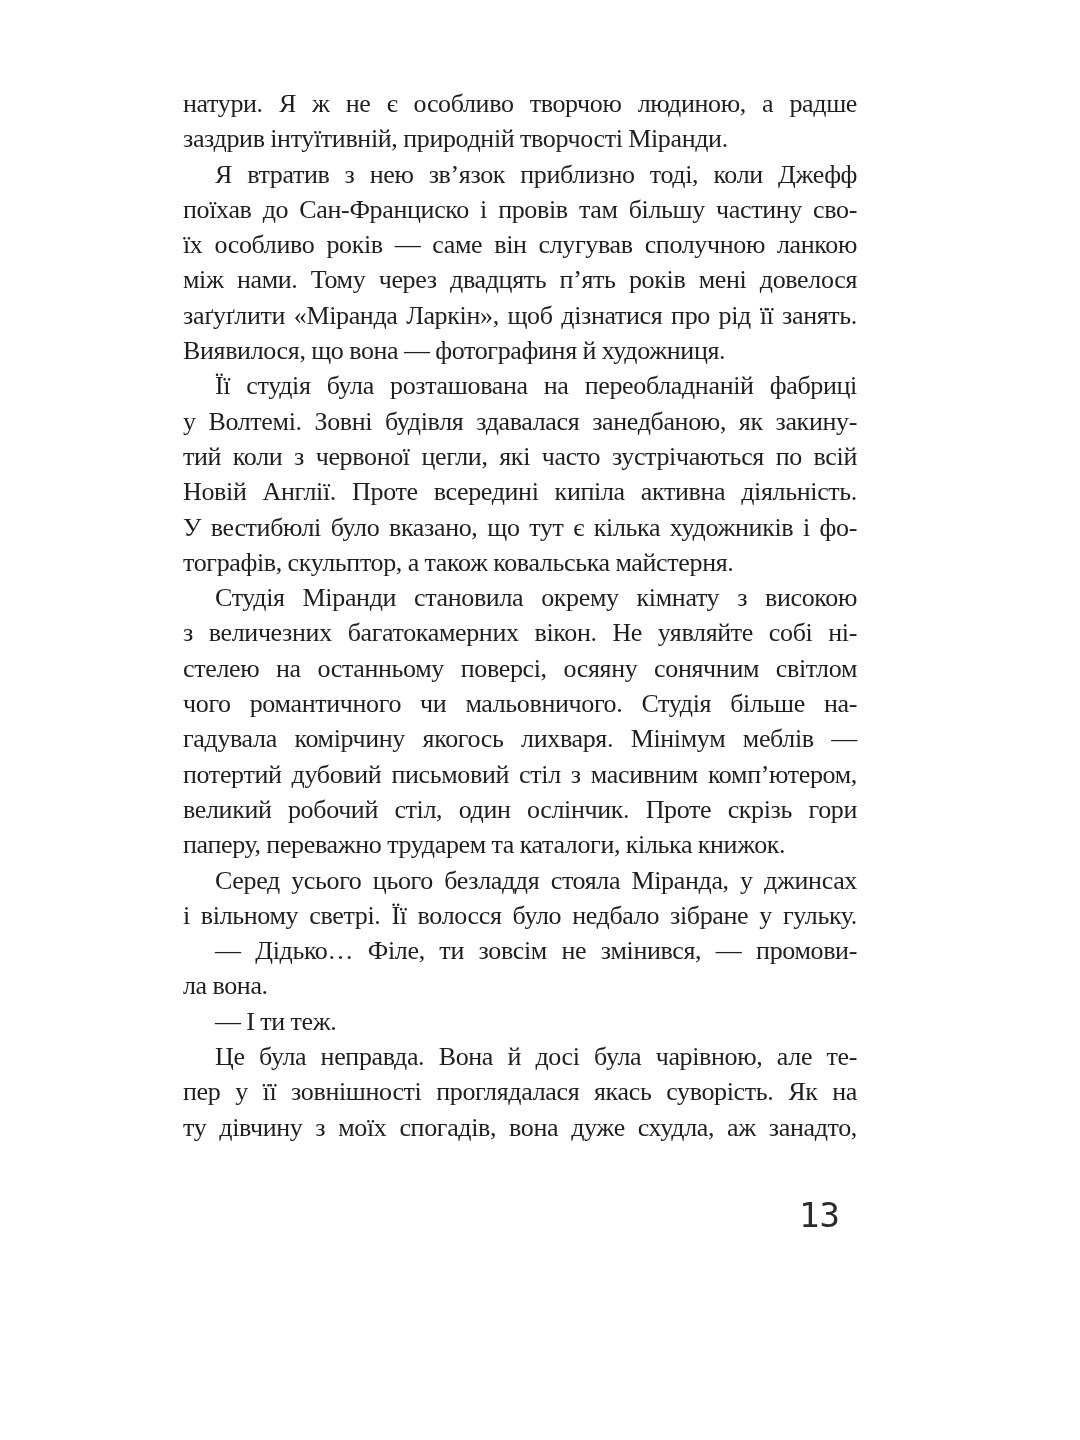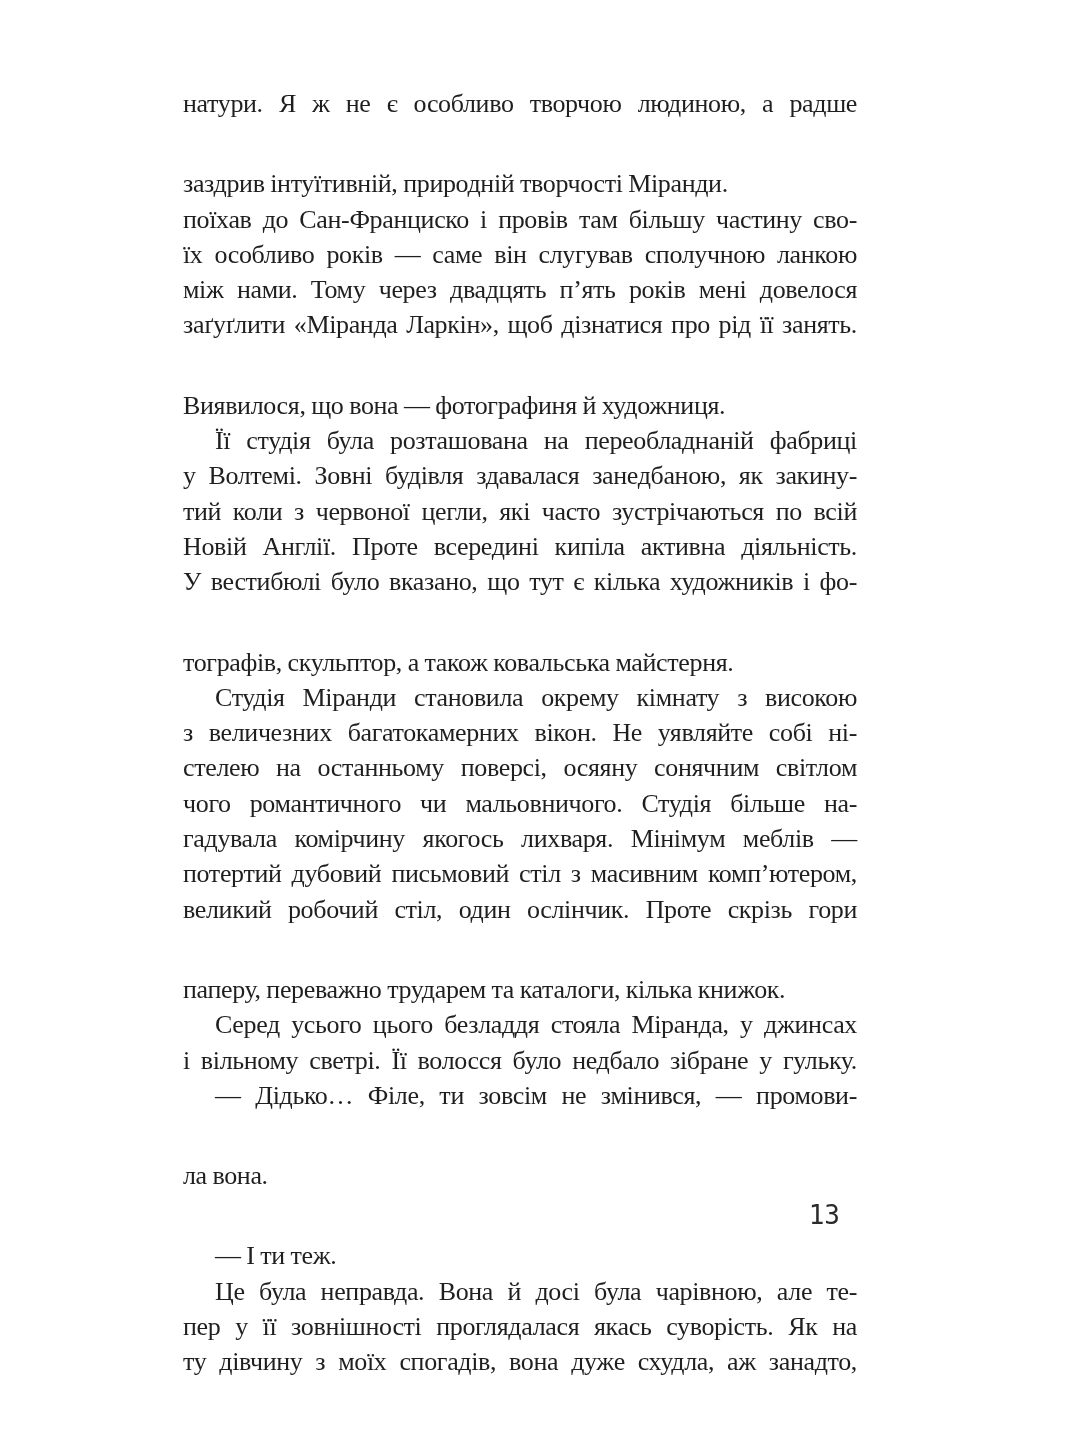--- a/index.html
+++ b/index.html
@@ -35,43 +35,43 @@
     text-align: justify;
     text-align-last: justify;
     height: 35.3px;
     word-spacing: -0.5px;
   }
   .line.indent {
     padding-left: 32px;
   }
   .line.para-end {
     text-align-last: left;
-    margin-top: 45px;
   }
   .page-num {
     position: absolute;
     left: 183px;
     top: 1200px;
     width: 674px;
     padding-right: 17px;
     box-sizing: border-box;
     text-align: right;
     font-family: "DejaVu Sans Mono", monospace;
-    font-size: 26px;
+    font-size: 34px;
     line-height: 30px;
     color: #2b2b2b;
   }
 </style>
 </head>
 <body>
 
 <div class="book-page">
   <div class="text-block">
       <div class="line">натури. Я ж не є особливо творчою людиною, а радше</div>
       <div class="line para-end">заздрив інтуїтивній, природній творчості Міранди.</div>
+      <div class="line indent">Я втратив з нею зв’язок приблизно тоді, коли Джефф</div>
       <div class="line">поїхав до Сан-Франциско і провів там більшу частину сво-</div>
       <div class="line">їх особливо років — саме він слугував сполучною ланкою</div>
       <div class="line">між нами. Тому через двадцять п’ять років мені довелося</div>
       <div class="line">заґуґлити «Міранда Ларкін», щоб дізнатися про рід її занять.</div>
       <div class="line para-end">Виявилося, що вона — фотографиня й художниця.</div>
       <div class="line indent">Її студія була розташована на переобладнаній фабриці</div>
       <div class="line">у Волтемі. Зовні будівля здавалася занедбаною, як закину-</div>
       <div class="line">тий коли з червоної цегли, які часто зустрічаються по всій</div>
       <div class="line">Новій Англії. Проте всередині кипіла активна діяльність.</div>
       <div class="line">У вестибюлі було вказано, що тут є кілька художників і фо-</div>

